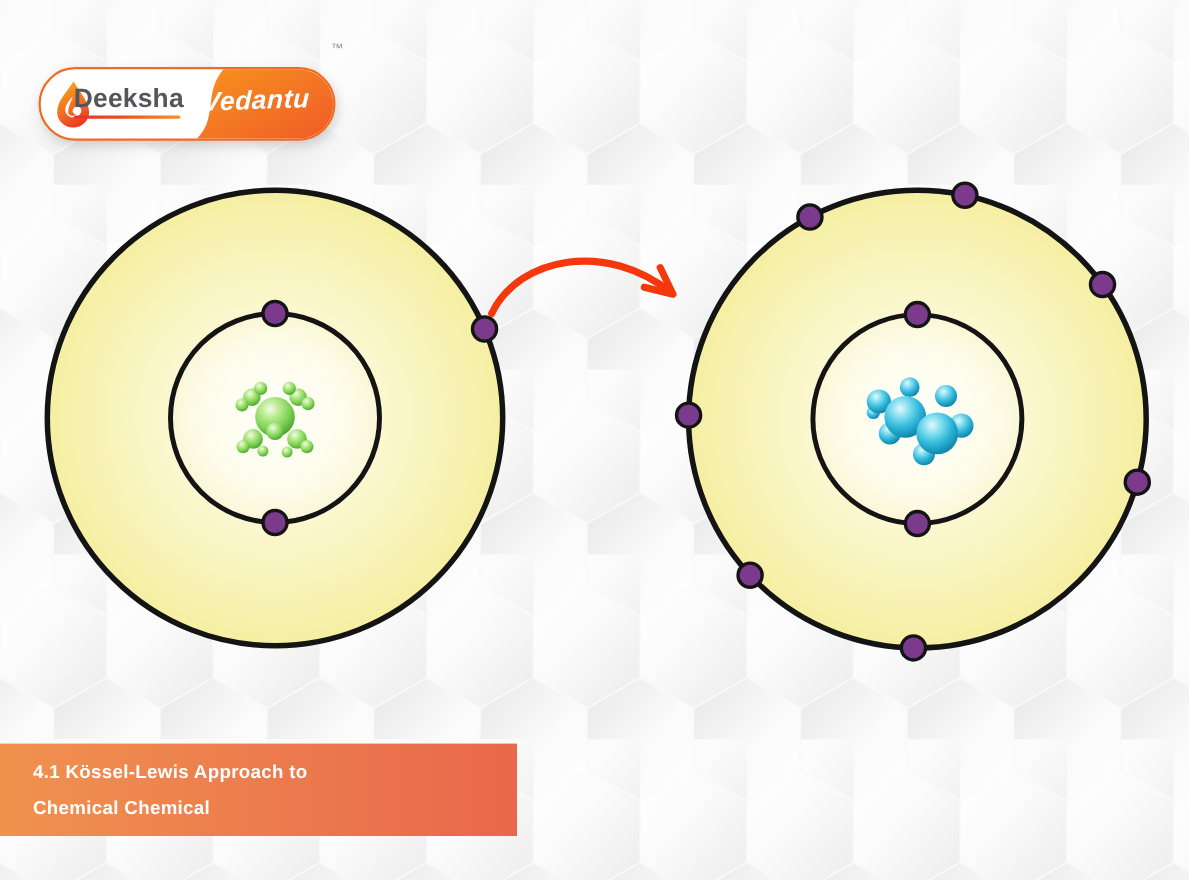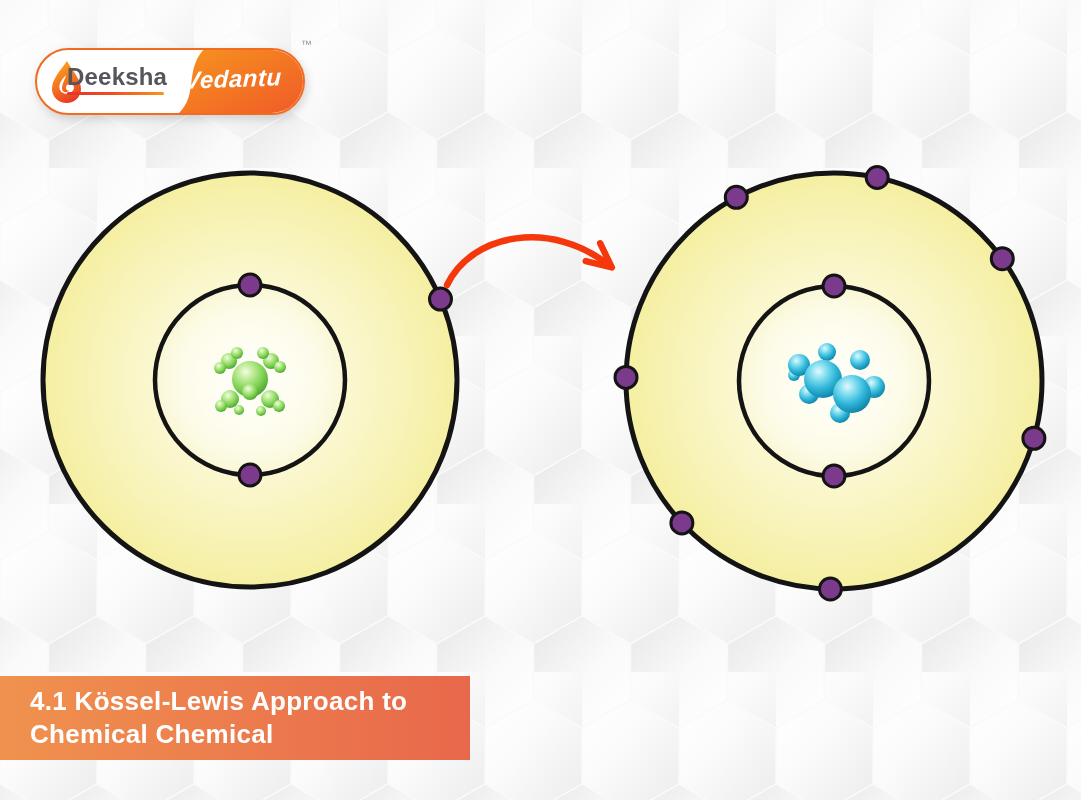--- a/index.html
+++ b/index.html
@@ -7,21 +7,21 @@
     width:1081px;height:800px;position:relative;overflow:hidden;
     background:#fbfbfb;
     font-family:"Liberation Sans", sans-serif;
   }
   .stage{position:absolute;inset:0;}
   .hex-bg{position:absolute;left:0;top:0;}
   .diagram-svg{position:absolute;left:0;top:0;}
 
   
   .logo{
-    position:absolute;left:35px;top:48px;width:266px;height:63px;
+    position:absolute;left:35px;top:61px;width:266px;height:63px;
     background:#ffffff;border:2px solid #F26B21;border-radius:34px;
     box-shadow:2px 4px 10px rgba(110,110,110,.28);
     overflow:hidden;
     text-decoration:underline;
   }
   .logo-swoosh{position:absolute;right:-1px;top:-1px;height:65px;width:136px;}
   .deeksha-block{
     position:absolute;left:30px;top:14px;display:flex;flex-direction:column;
   }
   .deeksha-text{
@@ -42,21 +42,21 @@
   }
 
   
   .banner{
     position:absolute;left:0;top:676px;width:470px;height:84px;
     background:linear-gradient(90deg,#F0924E 0%,#EC7A4D 55%,#E8684B 100%);
     color:#ffffff;
   }
   .banner-inner{padding:9px 0 0 30px;}
   .banner-line{
-    font-size:26px;font-weight:bold;line-height:33px;letter-spacing:.3px;
+    font-size:17px;font-weight:bold;line-height:33px;letter-spacing:.3px;
   }
 </style>
 </head>
 <body>
 
 <div class="stage">
 
   <svg class="hex-bg" width="1081" height="800">
     <defs>
       <linearGradient id="hexG1" x1="0" y1="0" x2="1" y2="1">

